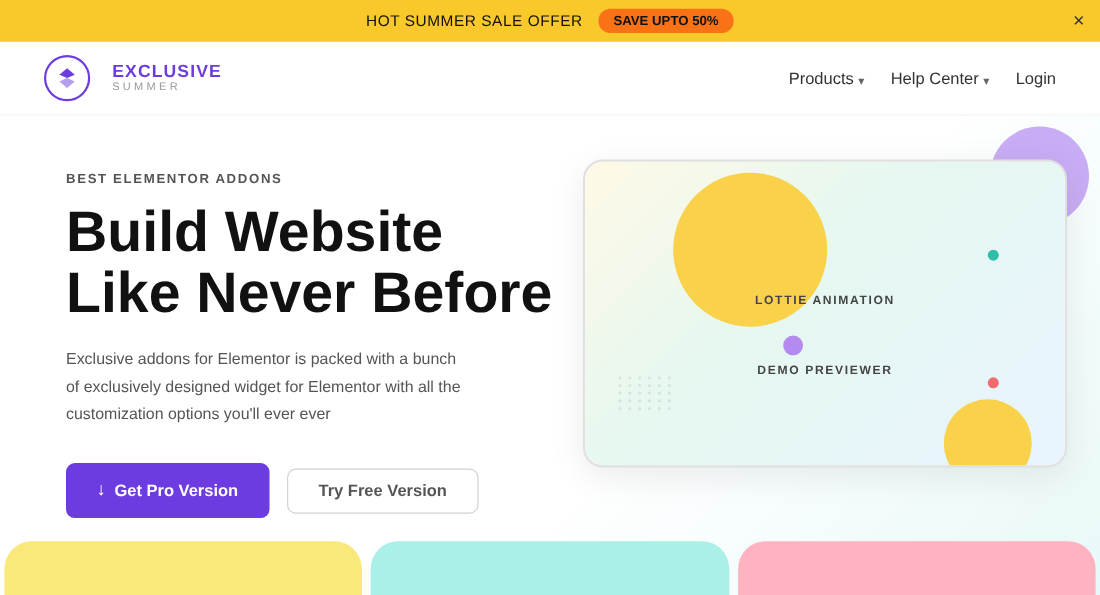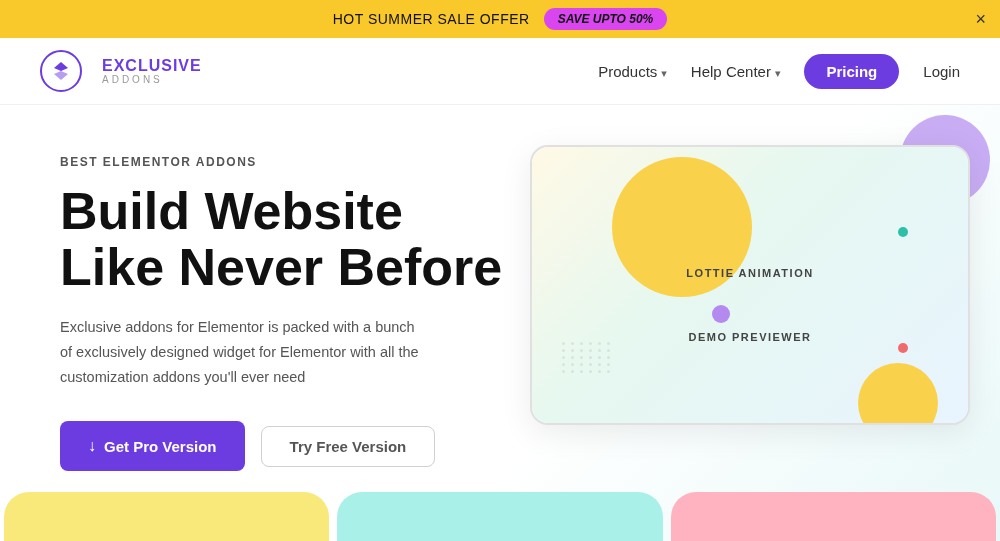--- a/index.html
+++ b/index.html
@@ -15,29 +15,28 @@
       gap: 14px;
       position: relative;
     }
     .banner-text {
       font-weight: 400;
       font-size: 14px;
       letter-spacing: 0.5px;
       color: #111;
     }
     .banner-btn {
-      background: #d946ef;
+      background: #f97316;
       border: none;
       border-radius: 20px;
       padding: 4px 14px;
       font-size: 12px;
       font-weight: 700;
       cursor: pointer;
       color: #111;
-      font-style: italic;
     }
     .banner-close {
       position: absolute;
       right: 14px;
       top: 50%;
       transform: translateY(-50%);
       background: none;
       border: none;
       font-size: 18px;
       cursor: pointer;
@@ -350,48 +349,47 @@
 <nav class="navbar">
   <div class="logo">
     <div class="logo-icon">
       <svg width="22" height="22" viewBox="0 0 22 22" fill="none">
         <path d="M11 2L4 8l7 3 7-3-7-6z" fill="#6c3ce1"></path>
         <path d="M4 14l7 6 7-6-7-3-7 3z" fill="#6c3ce1" opacity="0.5"></path>
       </svg>
     </div>
     <div class="logo-text">
       <span class="logo-title">EXCLUSIVE</span>
-      <span class="logo-subtitle">ADDONS</span>
+      <span class="logo-subtitle">SUMMER</span>
     </div>
   </div>
   <div class="nav-links">
     <div class="nav-item">
       <span>Products</span>
       <span class="chevron">▾</span>
     </div>
     <div class="nav-item">
       <span>Help Center</span>
       <span class="chevron">▾</span>
     </div>
-    <button class="nav-pricing-btn">Pricing</button>
     <span class="nav-login">Login</span>
   </div>
 </nav>
 
 <section class="hero">
 
   <div class="bg-blob-purple"></div>
 
   <div class="hero-left">
     <p class="hero-subtitle">BEST ELEMENTOR ADDONS</p>
     <h1 class="hero-title">
       <span>Build Website</span><br>
       <span>Like Never Before</span>
     </h1>
-    <p class="hero-desc">Exclusive addons for Elementor is packed with a bunch of exclusively designed widget for Elementor with all the customization addons you'll ever need</p>
+    <p class="hero-desc">Exclusive addons for Elementor is packed with a bunch of exclusively designed widget for Elementor with all the customization options you'll ever ever</p>
     <div class="hero-buttons">
       <button class="btn-pro">
         <span style="font-size:16px;font-weight:900;">↓</span>
         <span>Get Pro Version</span>
       </button>
       <button class="btn-free">Try Free Version</button>
     </div>
   </div>
 
   <div class="hero-right">

